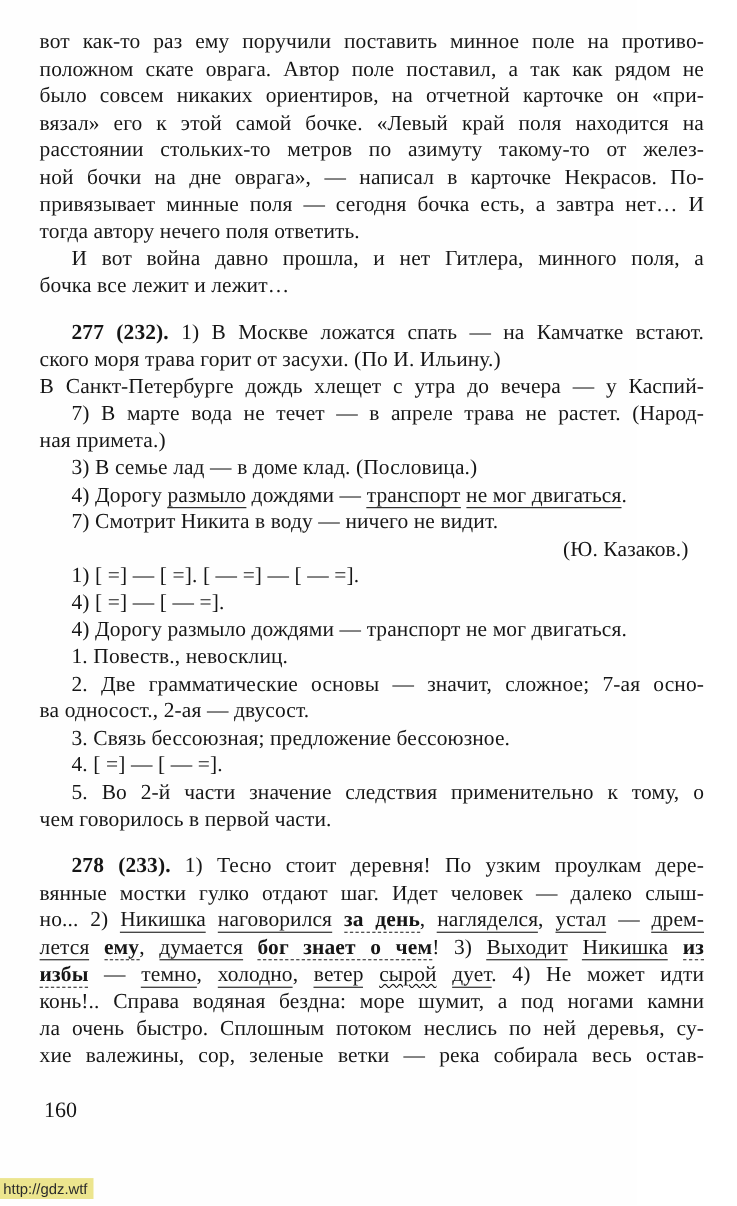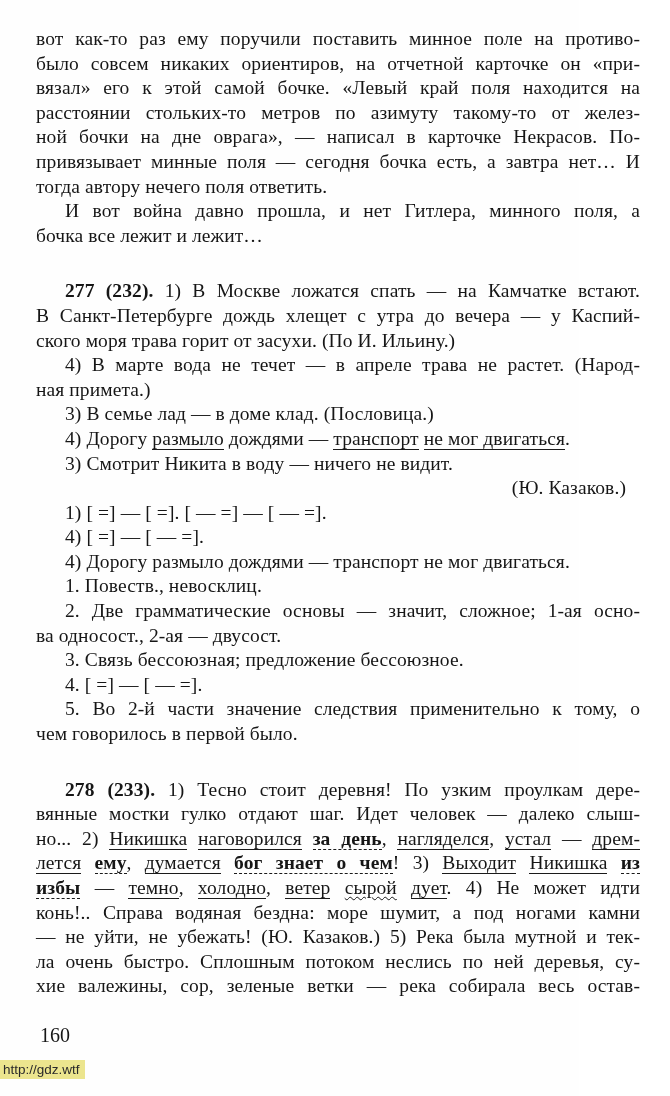--- a/index.html
+++ b/index.html
@@ -17,21 +17,21 @@
   }
   .page {
     box-sizing: border-box;
     width: 579px;
     height: 1096px;
     padding: 27px 30px 0 36px;
     background: #fefefe;
   }
   .content { width: 604px; }
   .block { margin: 0; }
-  .block.gap { margin-top: 31px; }
+  .block.gap { margin-top: 18px; }
   .block.right { text-align: right; padding-right: 14px; }
   .line {
     font-size: 19.5px;
     line-height: 24.6px;
     letter-spacing: 0.1px;
     white-space: nowrap;
   }
   
   .line.jl {
     white-space: normal;
@@ -51,102 +51,102 @@
   }
   .page-number {
     margin: 24px 0 0 4px;
     font-size: 20px;
     line-height: 24px;
     font-family: Liberation Serif, serif;
   }
   .watermark {
     position: absolute;
     left: 0;
-    bottom: 17px;
+    bottom: 6px;
     background: #ece58e;
     color: #2a2a2a;
     font-family: "Liberation Sans", "DejaVu Sans", sans-serif;
     font-size: 13.5px;
     line-height: 17px;
     padding: 1px 5px 1px 3px;
   }
 </style>
 </head>
 <body>
 
 <div class="page">
   <div class="content">
       <div class="block">
         <div class="line jl"><span>вот как-то раз ему поручили поставить минное поле на противо-</span></div>
+        <div class="line jl"><span>положном скате оврага. Автор поле поставил, а так как рядом не</span></div>
         <div class="line jl"><span>было совсем никаких ориентиров, на отчетной карточке он «при-</span></div>
         <div class="line jl"><span>вязал» его к этой самой бочке. «Левый край поля находится на</span></div>
         <div class="line jl"><span>расстоянии стольких-то метров по азимуту такому-то от желез-</span></div>
         <div class="line jl"><span>ной бочки на дне оврага», — написал в карточке Некрасов. По-</span></div>
         <div class="line jl"><span>привязывает минные поля — сегодня бочка есть, а завтра нет… И</span></div>
         <div class="line"><span>тогда автору нечего поля ответить.</span></div>
       </div>
       <div class="block">
         <div class="line jl ind"><span>И вот война давно прошла, и нет Гитлера, минного поля, а</span></div>
         <div class="line"><span>бочка все лежит и лежит…</span></div>
       </div>
       <div class="block gap">
         <div class="line jl ind"><span class="seg-b">277 (232).</span><span> 1) В Москве ложатся спать — на Камчатке встают.</span></div>
+        <div class="line"><span>ского моря трава горит от засухи. (По И. Ильину.)</span></div>
         <div class="line jl"><span>В Санкт-Петербурге дождь хлещет с утра до вечера — у Каспий-</span></div>
-        <div class="line"><span>ского моря трава горит от засухи. (По И. Ильину.)</span></div>
       </div>
       <div class="block">
-        <div class="line jl ind"><span>4) В марте вода не течет — в апреле трава не растет. (Народ-</span></div>
+        <div class="line jl ind"><span>7) В марте вода не течет — в апреле трава не растет. (Народ-</span></div>
         <div class="line"><span>ная примета.)</span></div>
       </div>
       <div class="block">
         <div class="line ind"><span>3) В семье лад — в доме клад. (Пословица.)</span></div>
       </div>
       <div class="block">
         <div class="line ind"><span>4) Дорогу </span><span class="seg-u">размыло</span><span> дождями — </span><span class="seg-u">транспорт</span><span> </span><span class="seg-u">не мог двигаться</span><span>.</span></div>
       </div>
       <div class="block">
-        <div class="line ind"><span>3) Смотрит Никита в воду — ничего не видит.</span></div>
+        <div class="line ind"><span>7) Смотрит Никита в воду — ничего не видит.</span></div>
       </div>
       <div class="block right">
         <div class="line"><span>(Ю. Казаков.)</span></div>
       </div>
       <div class="block">
         <div class="line ind"><span>1) [ =] — [ =]. [ — =] — [ — =].</span></div>
       </div>
       <div class="block">
         <div class="line ind"><span>4) [ =] — [ — =].</span></div>
       </div>
       <div class="block">
         <div class="line ind"><span>4) Дорогу размыло дождями — транспорт не мог двигаться.</span></div>
       </div>
       <div class="block">
         <div class="line ind"><span>1. Повеств., невосклиц.</span></div>
       </div>
       <div class="block">
-        <div class="line jl ind"><span>2. Две грамматические основы — значит, сложное; 1-ая осно-</span></div>
+        <div class="line jl ind"><span>2. Две грамматические основы — значит, сложное; 7-ая осно-</span></div>
         <div class="line"><span>ва односост., 2-ая — двусост.</span></div>
       </div>
       <div class="block">
         <div class="line ind"><span>3. Связь бессоюзная; предложение бессоюзное.</span></div>
       </div>
       <div class="block">
         <div class="line ind"><span>4. [ =] — [ — =].</span></div>
       </div>
       <div class="block">
         <div class="line jl ind"><span>5. Во 2-й части значение следствия применительно к тому, о</span></div>
-        <div class="line"><span>чем говорилось в первой было.</span></div>
+        <div class="line"><span>чем говорилось в первой части.</span></div>
       </div>
       <div class="block gap">
         <div class="line jl ind"><span class="seg-b">278 (233).</span><span> 1) Тесно стоит деревня! По узким проулкам дере-</span></div>
         <div class="line jl"><span>вянные мостки гулко отдают шаг. Идет человек — далеко слыш-</span></div>
         <div class="line jl"><span>но... 2) </span><span class="seg-u">Никишка</span><span> </span><span class="seg-u">наговорился</span><span> </span><span class="seg-d">за день</span><span>, </span><span class="seg-u">нагляделся</span><span>, </span><span class="seg-u">устал</span><span> — </span><span class="seg-u">дрем-</span></div>
         <div class="line jl"><span class="seg-u">лется</span><span> </span><span class="seg-d">ему</span><span>, </span><span class="seg-u">думается</span><span> </span><span class="seg-d">бог знает о чем</span><span>! 3) </span><span class="seg-u">Выходит</span><span> </span><span class="seg-u">Никишка</span><span> </span><span class="seg-d">из</span></div>
         <div class="line jl"><span class="seg-d">избы</span><span> — </span><span class="seg-u">темно</span><span>, </span><span class="seg-u">холодно</span><span>, </span><span class="seg-u">ветер</span><span> </span><span class="seg-w">сырой</span><span> </span><span class="seg-u">дует</span><span>. 4) Не может идти</span></div>
         <div class="line jl"><span>конь!.. Справа водяная бездна: море шумит, а под ногами камни</span></div>
-        <div class="line jl"><span>— не уйти, не убежать! (Ю. Казаков.) 5) Река была мутной и тек-</span></div>
         <div class="line jl"><span>ла очень быстро. Сплошным потоком неслись по ней деревья, су-</span></div>
         <div class="line jl"><span>хие валежины, сор, зеленые ветки — река собирала весь остав-</span></div>
       </div>
     </div>
   <div class="page-number">160</div>
 </div>
 
 <div class="watermark">http://gdz.wtf</div>
 
 </body></html>

